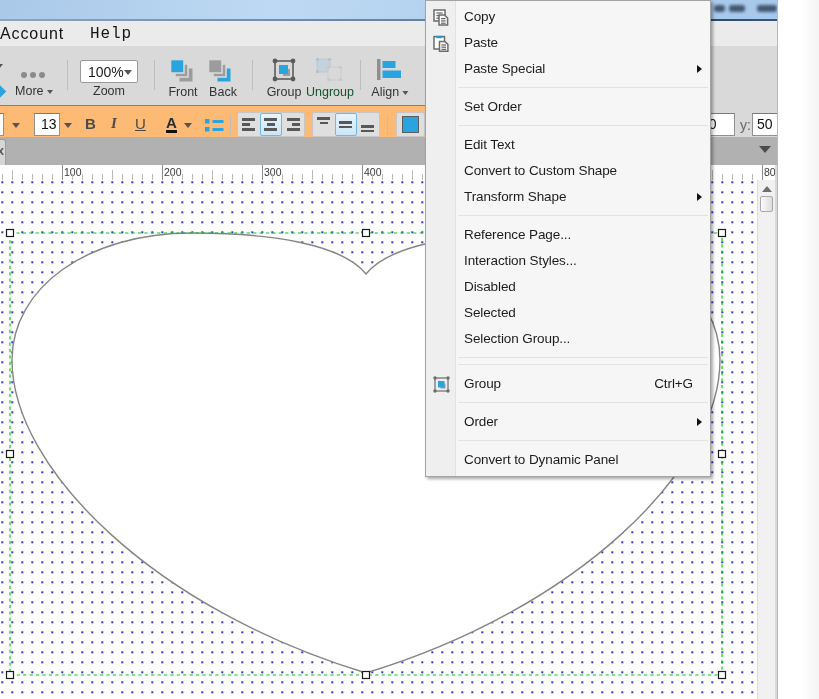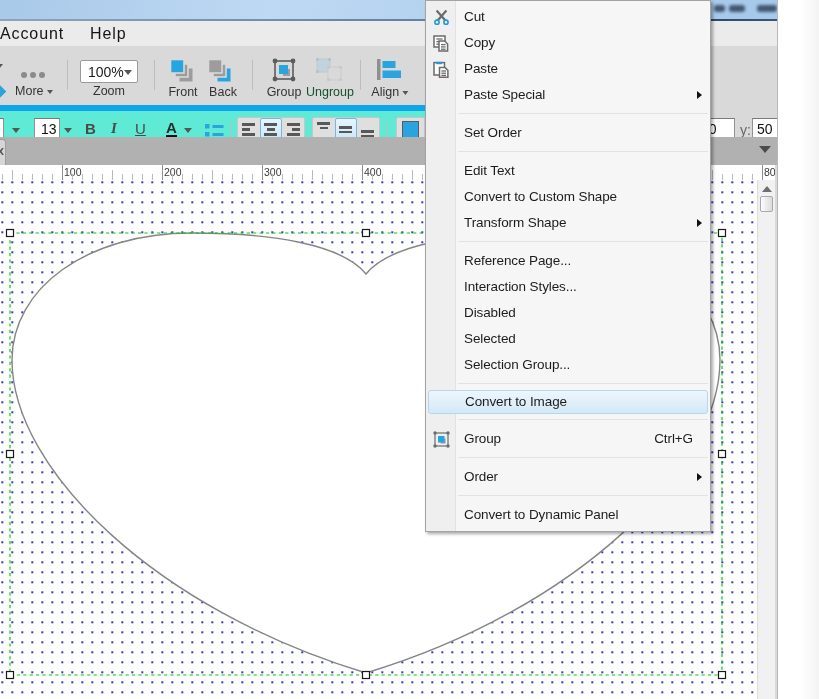--- a/index.html
+++ b/index.html
@@ -20,21 +20,21 @@
   #title-blob-1 { left:714px; top:5px; width:11px; height:7px; }
   #title-blob-2 { left:729px; top:5px; width:16px; height:7px; }
   #title-blob-3 { left:757px; top:5px; width:20px; height:7px; }
   #titlebar-line { left:0; top:19px; width:778px; height:2px;
     background:linear-gradient(to right,#8da4bd 0%,#64809f 55%,#2f4a6a 92%,#3a5575 100%); }
 
   
   #menubar { left:0; top:21px; width:778px; height:25px; background:#ebebeb; }
   .menubar-item { position:absolute; top:4px; font-size:16px; color:#141414; letter-spacing:.9px; }
   #menu-account { left:0px; }
-  #menu-help { left:90px; }
+  #menu-help { left:90px;font-family:Liberation Mono, monospace; }
 
   
   #toolbar-main { left:0; top:46px; width:778px; height:59px; background:#d9d9d9; }
   .tb-sep { position:absolute; top:14px; width:1px; height:30px; background:#bdbdbd; }
   .tb-label { position:absolute; font-size:12.5px; color:#333; white-space:nowrap; transform:translateX(-50%); top:38px; }
   .caret-down { display:inline-block; width:0; height:0; border-left:4px solid transparent; border-right:4px solid transparent; border-top:5px solid #555; vertical-align:middle; }
   .caret-small { border-left-width:3px; border-right-width:3px; border-top-width:4px; }
 
   #more-dots { left:21px; top:18px; }
   #more-dots span { display:inline-block; width:6px; height:6px; border-radius:50%; background:#8b8b8b; margin-right:3px; }
@@ -42,21 +42,21 @@
   #zoom-combo .zc-text { position:absolute; left:7px; top:3px; font-size:14px; color:#1a1a1a; }
   #zoom-combo .zc-arrow { position:absolute; right:5px; top:9px; }
 
   .big-btn-label { top:39px; }
 
   
   #partial-top-caret { left:-5px; top:18px; }
   #partial-top-blue { left:-7px; top:40px; width:11px; height:11px; background:#2ba3dc; transform:rotate(45deg); }
 
   
-  #toolbar-format { left:0; top:105px; width:620px; height:32px; background:#5eead4; border-top:6px solid #0ea5e9; }
+  #toolbar-format { left:0; top:105px; width:620px; height:32px; background:#fdba74; border-top:1px solid #0ea5e9; }
   .fmt-sep { position:absolute; top:9px; width:1px; height:20px; background:#bdbdbd; }
   .fmt-glyph { position:absolute; top:9px; font-size:15px; color:#4a4a4a; }
   .combo-box { position:absolute; background:#fff; border:1px solid #919191; border-top-color:#7a7a7a; }
   .toggle3 { position:absolute; top:6px; height:25px; background:#dfdfdf; border:1px solid #c6c6c6; border-radius:2px; display:flex; }
   .toggle3 .tg { width:22px; height:23px; position:relative; }
   .toggle3 .tg.sel { background:linear-gradient(#e7f4fc,#cbe6f8); border:1px solid #74b7e2; border-radius:2px; }
   .bar { position:absolute; background:#585858; height:2.5px; }
 
   #x-input { left:660px; top:7px; width:75px; height:23px; padding-left:40px; font-size:14px; color:#111; }
   #y-label { left:740px; top:11px; font-size:14px; color:#666; }
@@ -390,28 +390,20 @@
 </div>
 
 <div class="abs" id="desktop-right"></div>
 <div class="abs" id="window-right-border"></div>
 
 <div class="abs" id="context-menu">
   <div id="cm-gutter"></div>
   <div id="cm-items">
       <div class="cm-item"><span class="cm-icon">
           <svg width="17" height="17" viewBox="0 0 17 17">
-            <line x1="3.6" y1="1.6" x2="12.6" y2="11.8" stroke="#6b6b6b" stroke-width="2.2"></line>
-            <line x1="13.4" y1="1.6" x2="4.4" y2="11.8" stroke="#6b6b6b" stroke-width="2.2"></line>
-            <circle cx="4" cy="13.2" r="2.1" fill="none" stroke="#1e9cd7" stroke-width="1.6"></circle>
-            <circle cx="13" cy="13.2" r="2.1" fill="none" stroke="#1e9cd7" stroke-width="1.6"></circle>
-          </svg>
-        </span><span>Cut</span></div>
-      <div class="cm-item"><span class="cm-icon">
-          <svg width="17" height="17" viewBox="0 0 17 17">
             <rect x="1" y="1" width="11" height="11" fill="#fff" stroke="#6b6b6b" stroke-width="1.5"></rect>
             <line x1="3.4" y1="4" x2="9.6" y2="4" stroke="#6b6b6b" stroke-width="1.3"></line>
             <line x1="3.4" y1="6.6" x2="9.6" y2="6.6" stroke="#6b6b6b" stroke-width="1.3"></line>
             <line x1="3.4" y1="9.2" x2="9.6" y2="9.2" stroke="#6b6b6b" stroke-width="1.3"></line>
             <path d="M6 6 h5.6 l3 3 v7 h-8.6 z" fill="#fff" stroke="#6b6b6b" stroke-width="1.5"></path>
             <line x1="8" y1="9.6" x2="12.6" y2="9.6" stroke="#6b6b6b" stroke-width="1.3"></line>
             <line x1="8" y1="11.9" x2="12.6" y2="11.9" stroke="#6b6b6b" stroke-width="1.3"></line>
             <line x1="8" y1="14.2" x2="12.6" y2="14.2" stroke="#6b6b6b" stroke-width="1.3"></line>
           </svg>
         </span><span>Copy</span></div>
@@ -432,21 +424,20 @@
       <div class="cm-item"><span>Edit Text</span></div>
       <div class="cm-item"><span>Convert to Custom Shape</span></div>
       <div class="cm-item"><span>Transform Shape</span><span class="cm-subarrow"></span></div>
       <div class="cm-sep"></div>
       <div class="cm-item"><span>Reference Page...</span></div>
       <div class="cm-item"><span>Interaction Styles...</span></div>
       <div class="cm-item"><span>Disabled</span></div>
       <div class="cm-item"><span>Selected</span></div>
       <div class="cm-item"><span>Selection Group...</span></div>
       <div class="cm-sep"></div>
-      <div class="cm-item hl"><span>Convert to Image</span></div>
       <div class="cm-sep"></div>
       <div class="cm-item"><span class="cm-icon">
           <svg width="17" height="17" viewBox="0 0 17 17">
             <rect x="2" y="2" width="13" height="13" fill="none" stroke="#6b6b6b" stroke-width="1.2"></rect>
             <rect x="7.5" y="7.5" width="5" height="5" fill="#9c9c9c"></rect>
             <rect x="5" y="5" width="6.5" height="6.5" fill="#29a4de"></rect>
             <circle cx="2" cy="2" r="1.7" fill="#6b6b6b"></circle>
             <circle cx="15" cy="2" r="1.7" fill="#6b6b6b"></circle>
             <circle cx="2" cy="15" r="1.7" fill="#6b6b6b"></circle>
             <circle cx="15" cy="15" r="1.7" fill="#6b6b6b"></circle>

